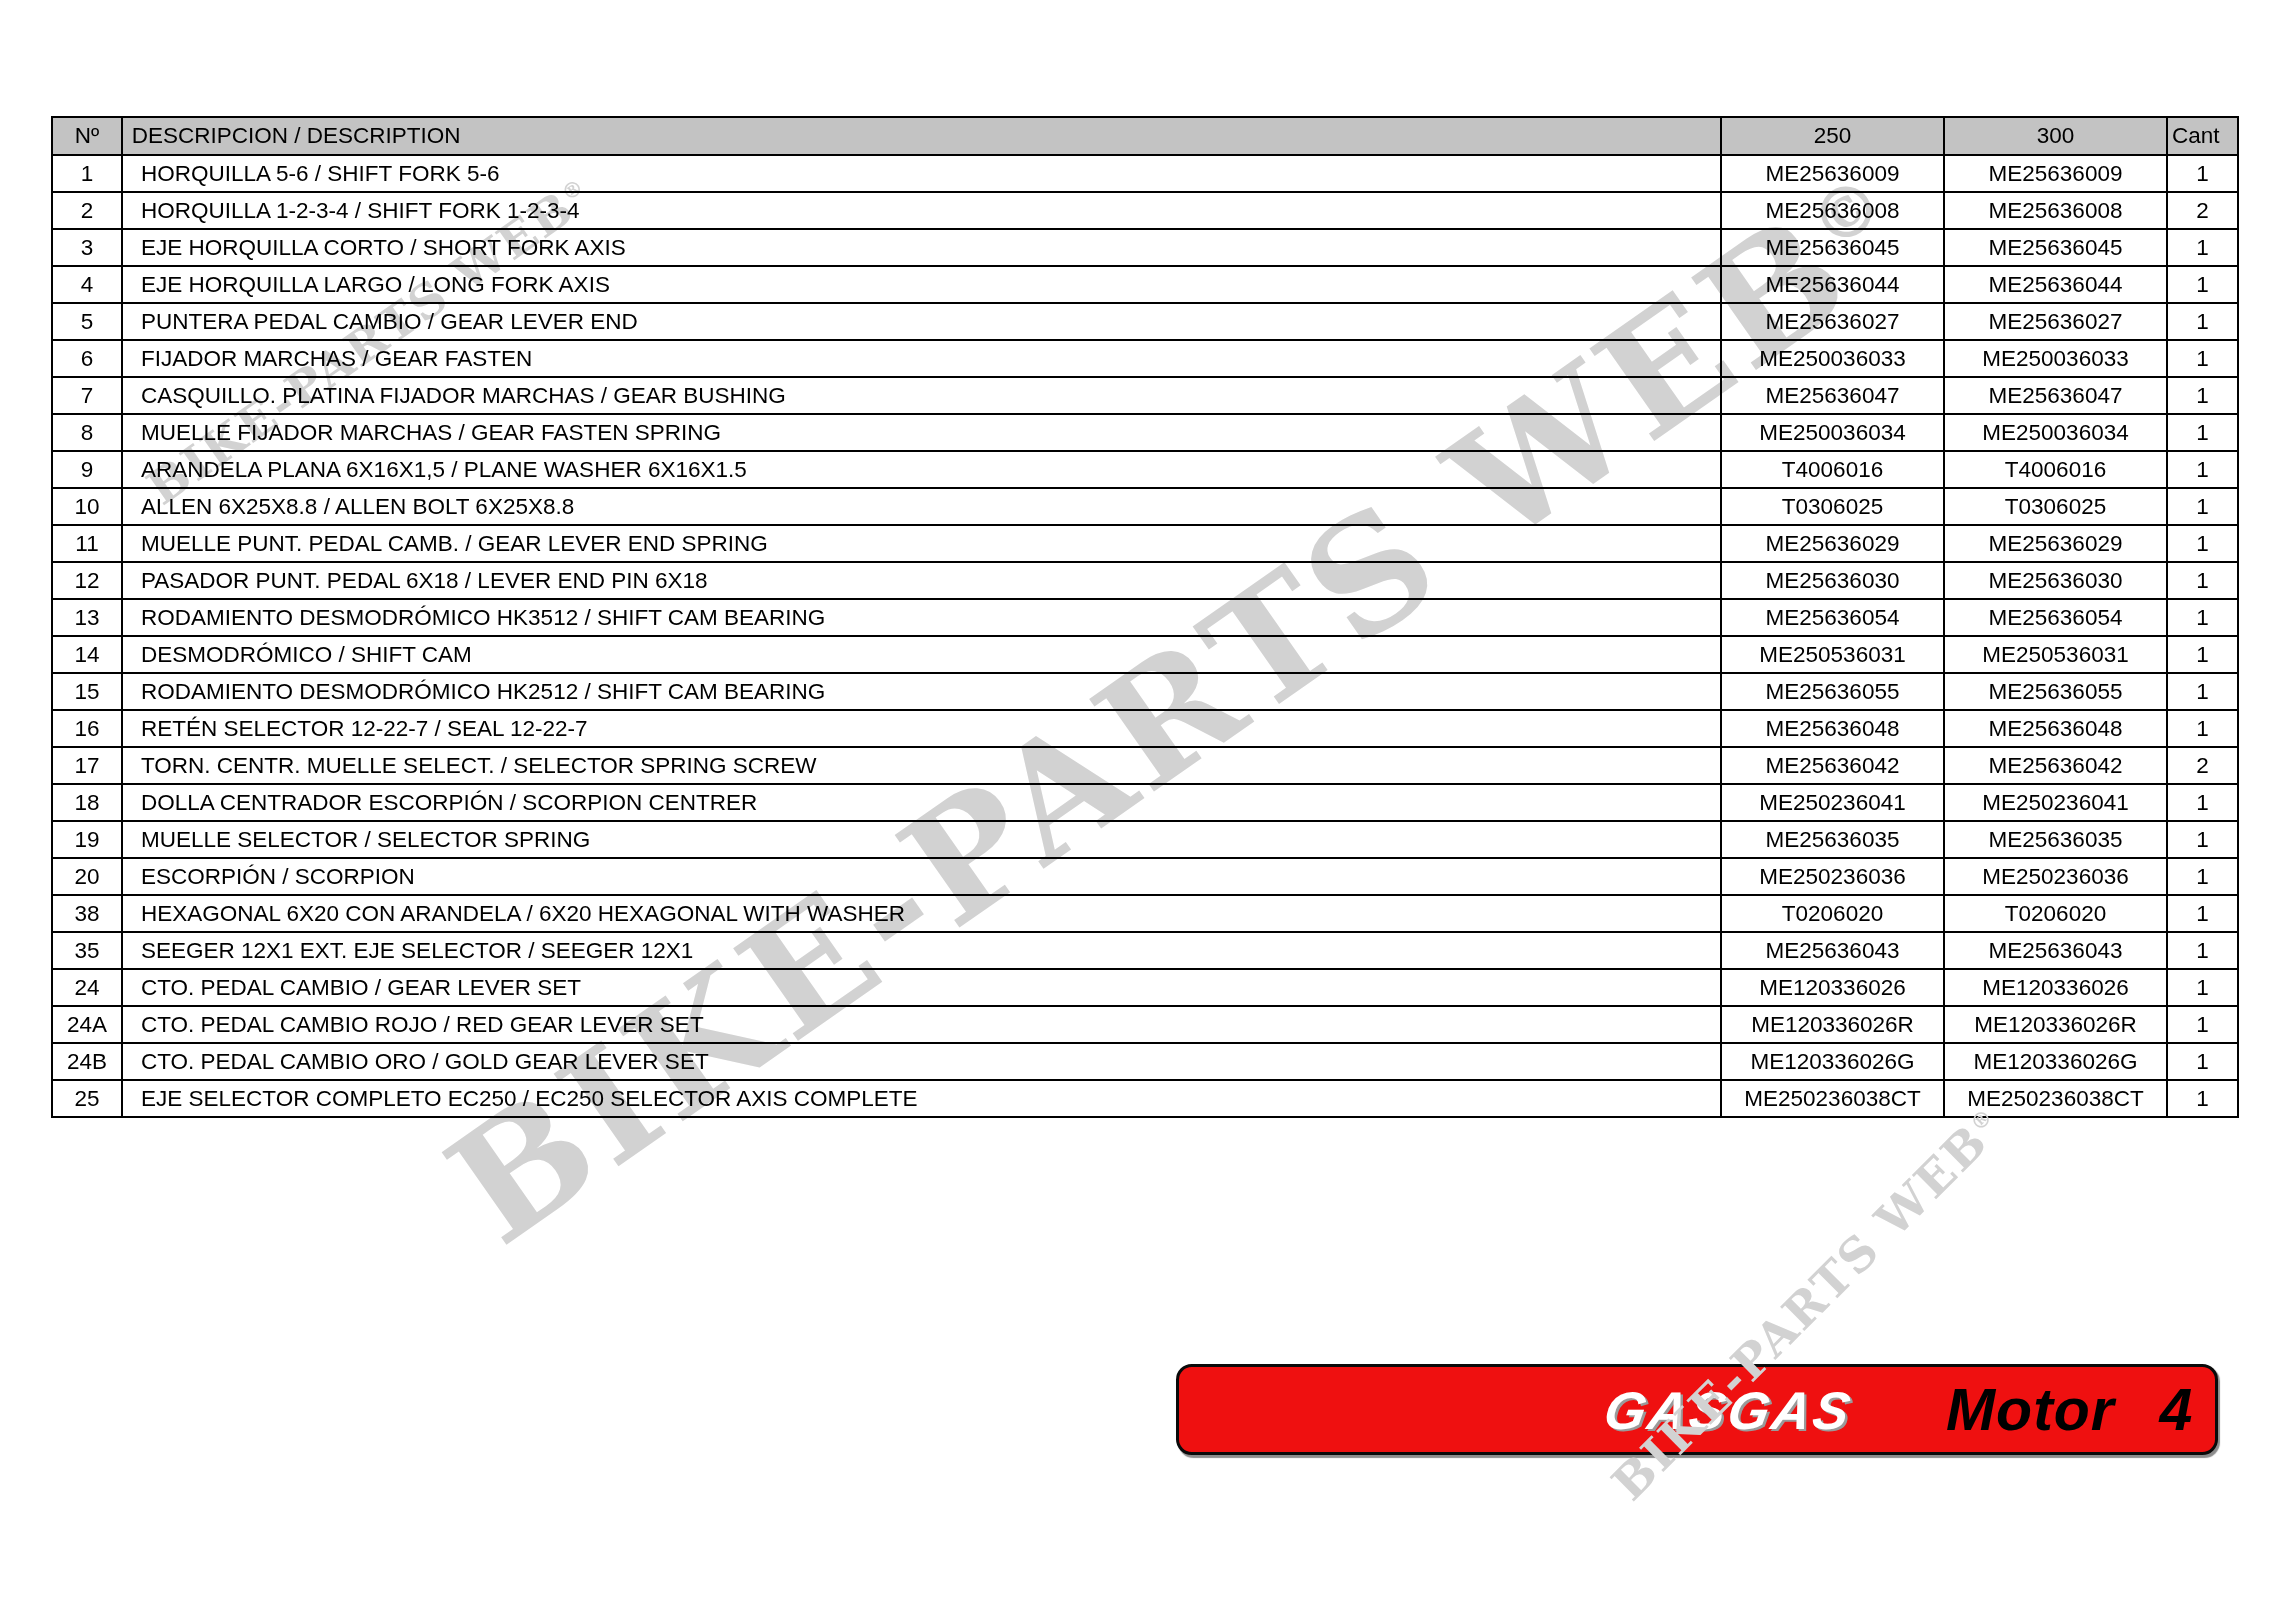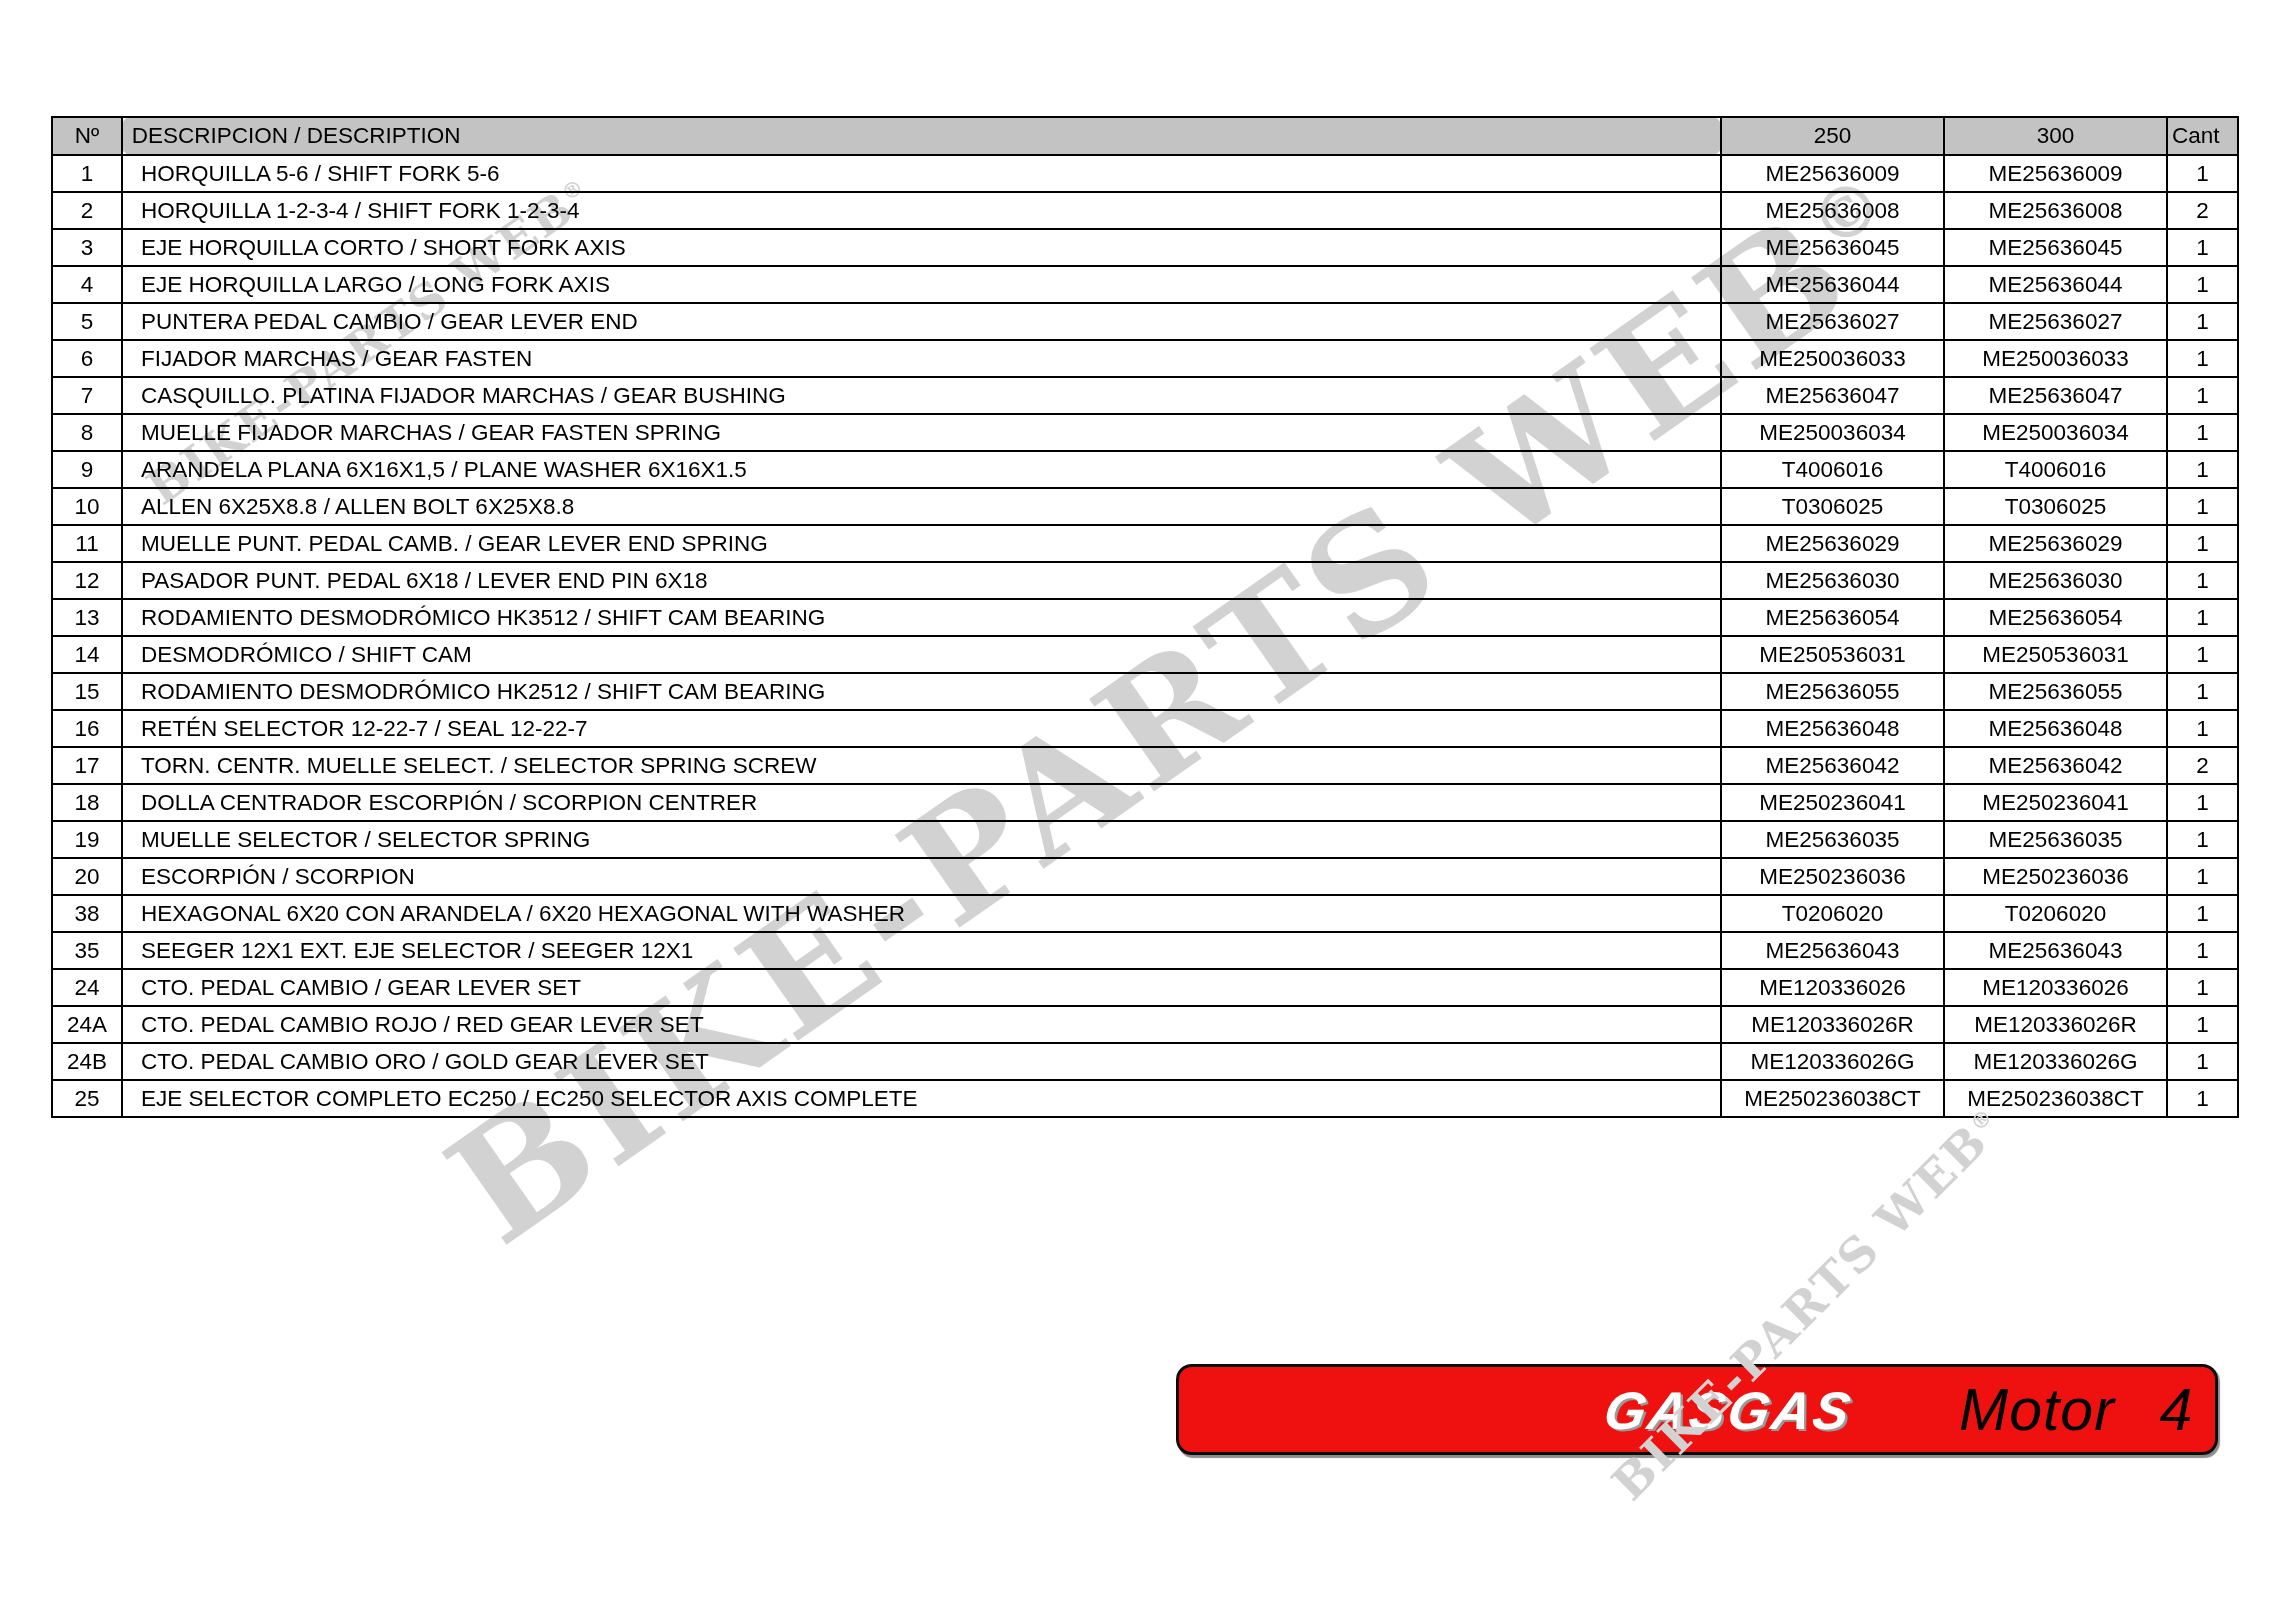--- a/index.html
+++ b/index.html
@@ -75,21 +75,21 @@
     background:#c3c3c3;
     height:36px;
     font-weight:normal;
     text-align:center;
   }
   .parts-table td{
     background:transparent;
     height:35px;
     text-align:center;
   }
-  .parts-table th.h-desc{text-align:left;padding-left:8.8px;border-radius:9px;}
+  .parts-table th.h-desc{text-align:left;padding-left:8.8px;}
   .parts-table th.h-cant{text-align:left;padding-left:4px;}
   .parts-table td.d-desc{text-align:left;padding-left:18px;}
 
   
   .banner{
     position:absolute;
     left:1176px;top:1364px;
     width:1042px;height:91px;
     background:#ef1010;
     border:3.9px solid #0a0a0a;
@@ -107,21 +107,21 @@
     font-style:italic;
     color:#ffffff;
     letter-spacing:2.9px;
     text-shadow:2.9px 2.9px 0 #9a9a9a;
   }
   .motor{
     position:absolute;
     right:21.6px;top:50%;
     transform:translateY(-50%);
     font-size:59px;
-    font-weight:normal;
+    font-weight:bold;
     font-style:italic;
     color:#000;
     word-spacing:27.4px;
     letter-spacing:1px;
   }
 </style>
 </head>
 <body>
 
 <div class="page">

